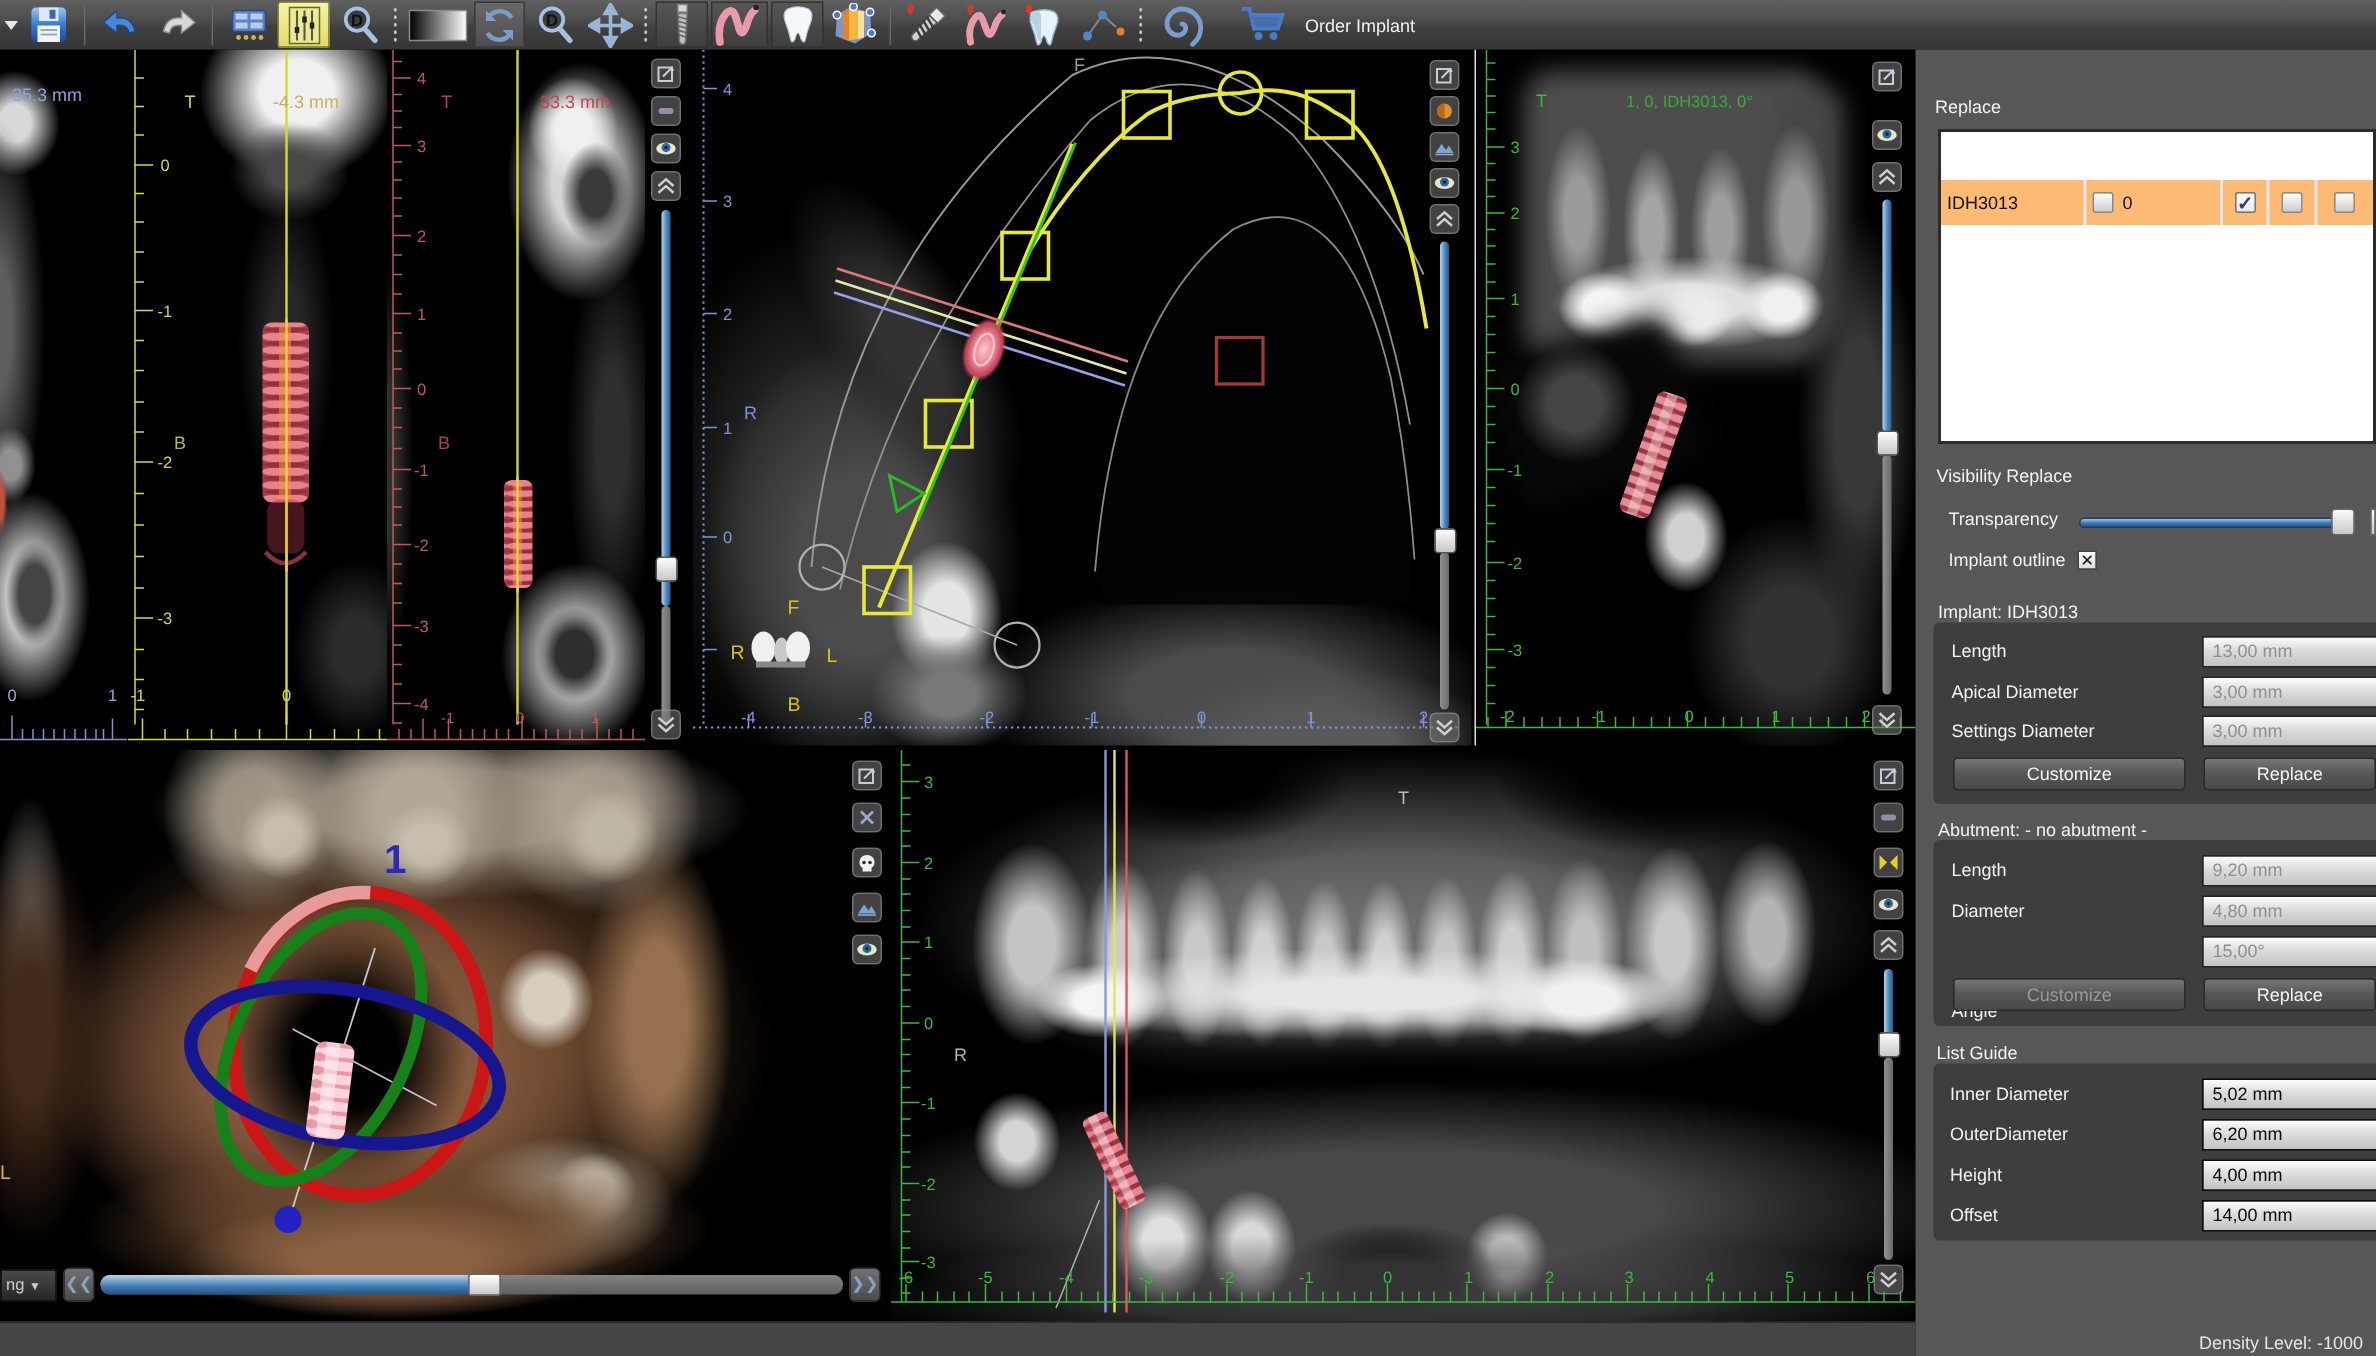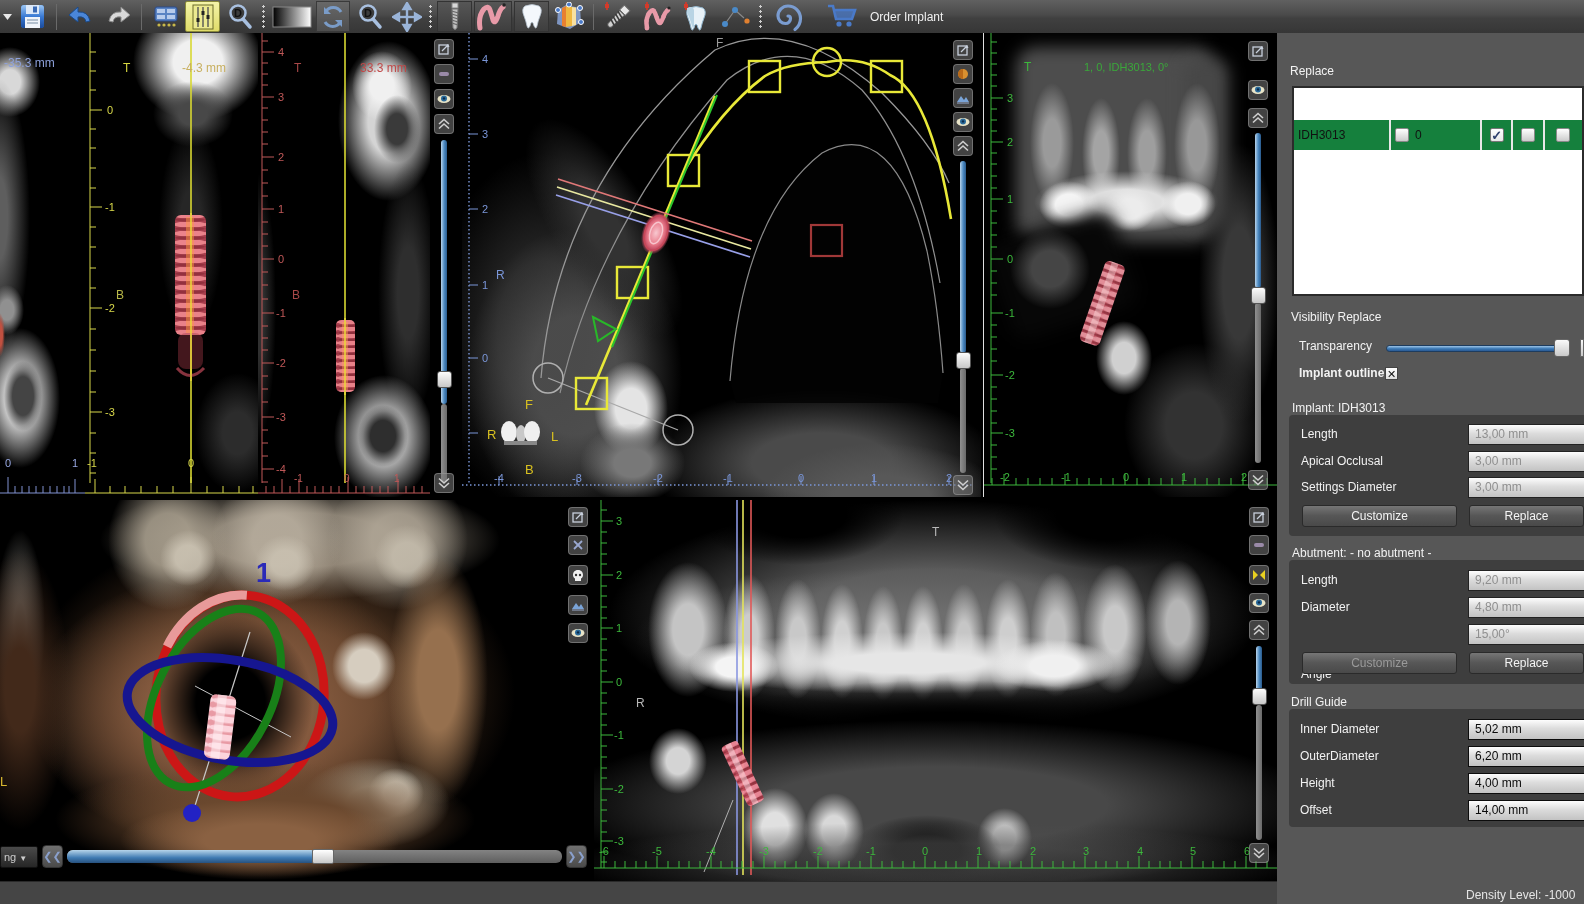--- a/index.html
+++ b/index.html
@@ -1052,21 +1052,21 @@
     <div style="color:#f0f0f0;font-size:12px;margin-left:6px;">Order Implant</div>
   </div>
   <div id="bottomstrip"></div>
   <div id="rightpanel">
 
     <div class="rp-label" style="left:13px;top:31px;">Replace</div>
 
     <div class="abs" style="left:15px;top:53px;width:292px;height:210px;background:#fff;border:2px solid #2b2b2b;">
 
 
-      <div class="abs" style="left:0;top:32px;width:288px;height:30px;background:#15803d;display:flex;">
+      <div class="abs" style="left:0;top:32px;width:288px;height:30px;background:#fdba74;display:flex;">
         <div style="width:104px;border-right:2px solid #e8e8e8;color:#111;font-size:12px;line-height:30px;padding-left:4px;">IDH3013</div>
         <div style="width:98px;border-right:2px solid #e8e8e8;display:flex;align-items:center;">
           <span style="width:14px;height:14px;background:linear-gradient(#fff,#ccc);border:1px solid #8a8a8a;border-radius:2px;margin-left:4px;"></span>
           <span style="color:#111;font-size:12px;margin-left:6px;">0</span>
         </div>
         <div style="width:33px;border-right:2px solid #e8e8e8;display:flex;align-items:center;justify-content:center;">
           <span style="width:14px;height:14px;background:linear-gradient(#fff,#e8e8e8);border:1px solid #777;border-radius:2px;color:#30406e;font-size:13px;line-height:13px;text-align:center;font-weight:bold;">✓</span>
         </div>
         <div style="width:34px;border-right:2px solid #e8e8e8;display:flex;align-items:center;justify-content:center;">
           <span style="width:14px;height:14px;background:linear-gradient(#fff,#ccc);border:1px solid #8a8a8a;border-radius:2px;"></span>
@@ -1075,46 +1075,46 @@
           <span style="width:14px;height:14px;background:linear-gradient(#fff,#ccc);border:1px solid #8a8a8a;border-radius:2px;"></span>
         </div>
       </div>
     </div>
 
     <div class="rp-label" style="left:14px;top:277px;">Visibility Replace</div>
     <div class="rp-label" style="left:22px;top:306px;">Transparency</div>
     <div class="abs" style="left:109px;top:312px;width:172px;height:7px;border-radius:4px;background:linear-gradient(#9cc4e8,#3a78b4 55%,#2a5a94);border:1px solid #1e3c5e;"></div>
     <div class="abs" style="left:277px;top:306px;width:16px;height:18px;background:linear-gradient(#fafafa,#c9c9c9);border:1px solid #666;border-radius:3px;"></div>
     <div class="abs" style="left:303px;top:306px;width:4px;height:18px;background:linear-gradient(#fafafa,#c9c9c9);border:1px solid #666;"></div>
-    <div class="rp-label" style="left:22px;top:333px;font-weight:bold;">Implant outline</div>
+    <div class="rp-label" style="left:22px;top:333px;">Implant outline</div>
     <div class="abs" style="left:108px;top:334px;width:13px;height:13px;background:linear-gradient(#fff,#ddd);border:1px solid #444;color:#111;font-size:11px;line-height:13px;text-align:center;">✕</div>
 
     <div class="rp-label" style="left:15px;top:368px;">Implant: IDH3013</div>
     <div class="groupbox" style="top:382px;height:121px;"></div>
     <div class="rp-label" style="left:24px;top:394px;">Length</div>
     <div class="inp" style="top:391px;">13,00 mm</div>
-    <div class="rp-label" style="left:24px;top:421px;">Apical Occlusal</div>
+    <div class="rp-label" style="left:24px;top:421px;">Apical Diameter</div>
     <div class="inp" style="top:418px;">3,00 mm</div>
     <div class="rp-label" style="left:24px;top:447px;">Settings Diameter</div>
     <div class="inp" style="top:444px;">3,00 mm</div>
     <div class="btn" style="left:25px;top:472px;width:155px;">Customize</div>
     <div class="btn" style="left:192px;top:472px;width:115px;">Replace</div>
 
     <div class="rp-label" style="left:15px;top:513px;">Abutment: - no abutment -</div>
     <div class="groupbox" style="top:527px;height:124px;"></div>
     <div class="rp-label" style="left:24px;top:540px;">Length</div>
     <div class="inp" style="top:537px;">9,20 mm</div>
     <div class="rp-label" style="left:24px;top:567px;">Diameter</div>
     <div class="inp" style="top:564px;">4,80 mm</div>
     <div class="rp-label" style="left:24px;top:594px;margin-top:40px;">Angle</div>
     <div class="inp" style="top:591px;">15,00°</div>
     <div class="btn" style="left:25px;top:619px;width:155px;color:#9a9a9a;">Customize</div>
     <div class="btn" style="left:192px;top:619px;width:115px;">Replace</div>
 
-    <div class="rp-label" style="left:14px;top:662px;">Drill Guide</div>
+    <div class="rp-label" style="left:14px;top:662px;">List Guide</div>
     <div class="groupbox" style="top:676px;height:118px;"></div>
     <div class="rp-label" style="left:23px;top:689px;">Inner Diameter</div>
     <div class="inp en" style="top:686px;">5,02 mm</div>
     <div class="rp-label" style="left:23px;top:716px;">OuterDiameter</div>
     <div class="inp en" style="top:713px;">6,20 mm</div>
     <div class="rp-label" style="left:23px;top:743px;">Height</div>
     <div class="inp en" style="top:740px;">4,00 mm</div>
     <div class="rp-label" style="left:23px;top:770px;">Offset</div>
     <div class="inp en" style="top:767px;">14,00 mm</div>
     <div class="rp-label" style="left:189px;top:855px;color:#e5e5e5;">Density Level: -1000</div>

